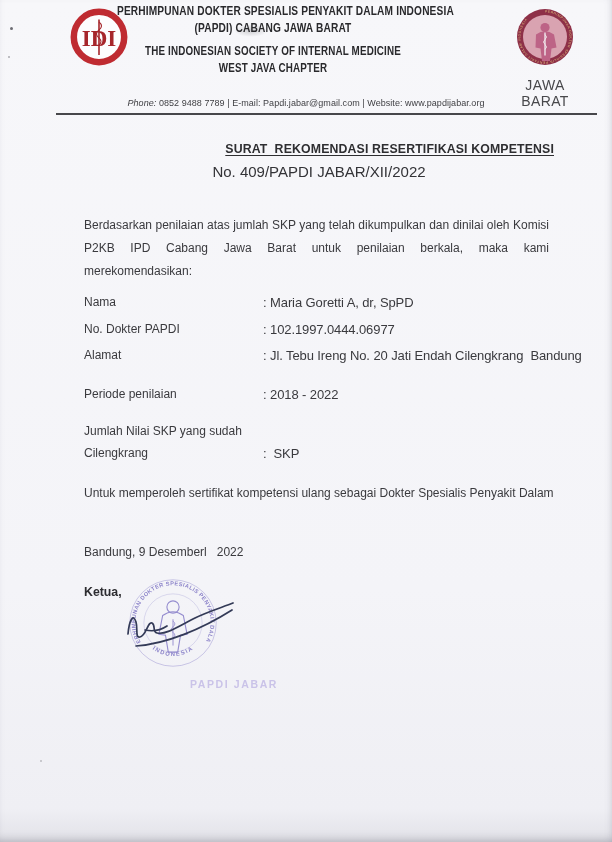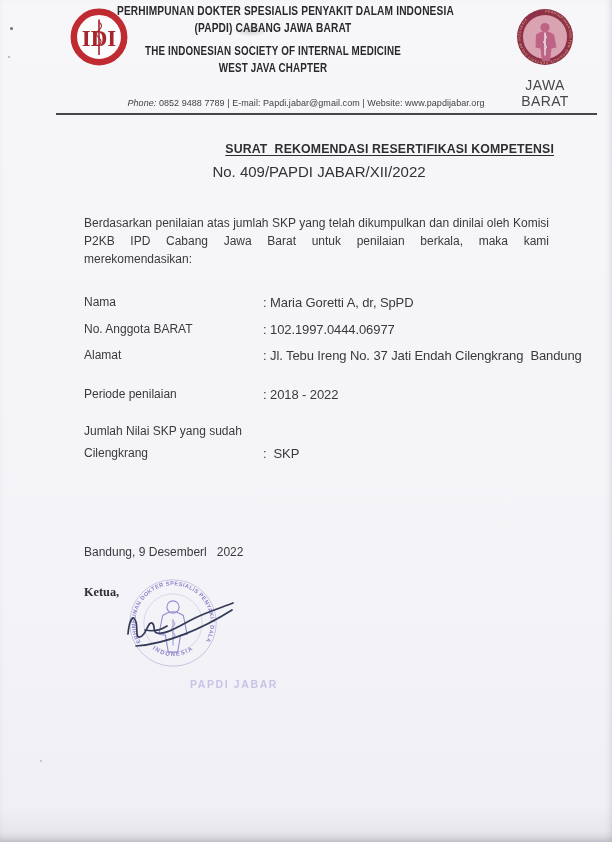--- a/index.html
+++ b/index.html
@@ -26,31 +26,31 @@
   .addr{left:18px;width:576px;text-align:center;font-size:9px;color:#3f3f43;letter-spacing:.05px;}
   .addr .lbl{font-style:italic;}
   .addr1{top:86px;}
   .addr2{top:98px;}
   .rule{top:113px;left:56px;width:541px;border-top:2.6px solid #47474b;}
 
   
   .title{top:142px;left:84px;width:470px;text-align:right;font-weight:bold;font-size:12.3px;
          color:#2e2e31;text-decoration:underline;text-underline-offset:2px;white-space:pre;letter-spacing:.15px;}
   .number{top:163px;left:84px;width:470px;text-align:center;font-size:15px;color:#333337;}
-  .intro{top:214px;left:84px;width:465px;font-size:12px;line-height:18px;text-align:justify;margin:0;}
+  .intro{top:214px;left:84px;width:465px;font-size:12px;line-height:23px;text-align:justify;margin:0;}
   .flabel{left:84px;font-size:12px;}
   .fvalue{left:263px;font-size:13px;letter-spacing:-.1px;white-space:pre;}
   .r0{top:295px;} .r1{top:322px;} .r2{top:348px;} .r3{top:387px;} .r4{top:424px;} .r5{top:446px;}
   .closing{top:486px;left:84px;width:480px;font-size:12px;}
 
   
   .place-date{top:545px;left:84px;font-size:12px;}
   .bold-line{font-weight:bold;font-size:12.3px;color:#2d2d31;}
   .committee{top:565px;left:84px;}
-  .role{top:585px;left:84px;font-family:Liberation Serif, serif;}
+  .role{top:585px;left:84px;}
   .stamp{left:126px;top:576px;width:94px;height:94px;opacity:.92;}
   .sig-ink{left:112px;top:584px;width:145px;height:82px;}
   .name{top:664px;left:84px;}
   .stamp-caption{top:678px;left:168px;width:110px;text-align:right;font-size:10.5px;font-weight:bold;
                  color:#cac3e8;letter-spacing:1.6px;white-space:nowrap;}
 
   
   .speck{border-radius:50%;background:#6d6d74;}
   .s1{left:10px;top:27px;width:3px;height:3px;}
   .s2{left:8px;top:56px;width:2px;height:2px;opacity:.55;}
@@ -103,30 +103,31 @@
   <div class="abs addr addr2"><span class="lbl">Phone:</span><span class="pre"> 0852 9488 7789 | E-mail: Papdi.jabar@gmail.com | Website: www.papdijabar.org</span></div>
   <div class="abs rule"></div>
 
   <div class="abs title">SURAT  REKOMENDASI RESERTIFIKASI KOMPETENSI</div>
   <div class="abs number">No. 409/PAPDI JABAR/XII/2022</div>
 
   <p class="abs intro">Berdasarkan penilaian atas jumlah SKP yang telah dikumpulkan dan dinilai oleh Komisi P2KB IPD Cabang Jawa Barat untuk penilaian berkala, maka kami merekomendasikan:</p>
 
   <div class="abs flabel r0">Nama</div>
   <div class="abs fvalue r0">: Maria Goretti A, dr, SpPD</div>
-  <div class="abs flabel r1">No. Anggota BARAT</div>
+  <div class="abs flabel r1">No. Dokter PAPDI</div>
   <div class="abs fvalue r1">: 102.1997.0444.06977</div>
   <div class="abs flabel r2">Alamat</div>
-  <div class="abs fvalue r2">: Jl. Tebu Ireng No. 37 Jati Endah Cilengkrang  Bandung</div>
+  <div class="abs fvalue r2">: Jl. Tebu Ireng No. 20 Jati Endah Cilengkrang  Bandung</div>
   <div class="abs flabel r3">Periode penilaian</div>
   <div class="abs fvalue r3">: 2018 - 2022</div>
   <div class="abs flabel r4">Jumlah Nilai SKP yang sudah</div>
   <div class="abs flabel r5">Cilengkrang</div>
   <div class="abs fvalue r5">:  SKP</div>
 
+  <div class="abs closing">Untuk memperoleh sertifikat kompetensi ulang sebagai Dokter Spesialis Penyakit Dalam</div>
 
   <div class="abs place-date pre">Bandung, 9 Desemberl   2022</div>
   <div class="abs role bold-line">Ketua,</div>
 
   <svg class="abs stamp" viewBox="0 0 100 100">
     <defs>
       <path id="stamp-top-arc" d="M15.4,70 A40,40 0 1 1 84.6,70"></path>
       <path id="stamp-bottom-arc" d="M26,76 A36,36 0 0 0 74,76"></path>
     </defs>
     <circle cx="50" cy="50" r="46" fill="none" stroke="#8e85cc" stroke-width="1" opacity=".5"></circle>

